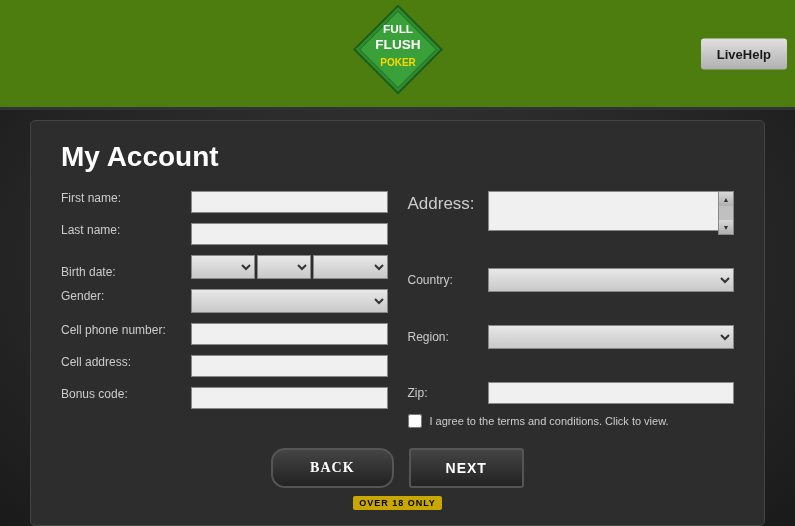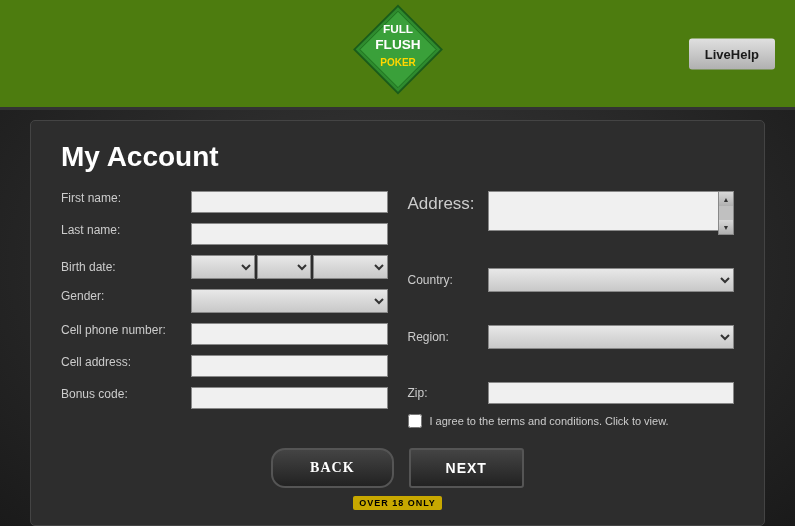--- a/index.html
+++ b/index.html
@@ -45,21 +45,21 @@
     .logo {
       display: flex;
       flex-direction: column;
       align-items: center;
       position: relative;
     }
 
     
     .live-help-btn {
       position: absolute;
-      right: 20px;
+      right: 8px;
       top: 50%;
       transform: translateY(-50%);
       background: linear-gradient(to bottom, #e0e0e0, #b0b0b0);
       color: #1a1a1a;
       border: none;
       padding: 8px 16px;
       font-size: 13px;
       font-weight: bold;
       cursor: pointer;
       border-radius: 3px;
@@ -124,21 +124,21 @@
       height: 24px;
       background: linear-gradient(to bottom, #e8e8e8, #c8c8c8);
       border: 1px solid #888;
       font-size: 11px;
       color: #333;
       cursor: pointer;
     }
 
     .birthdate-row {
       display: flex;
-      align-items: center;
+      align-items: flex-end;
       margin-bottom: 10px;
     }
 
     .birthdate-selects {
       display: flex;
       gap: 2px;
       flex: 1;
     }
 
     .birthdate-selects .form-select {

